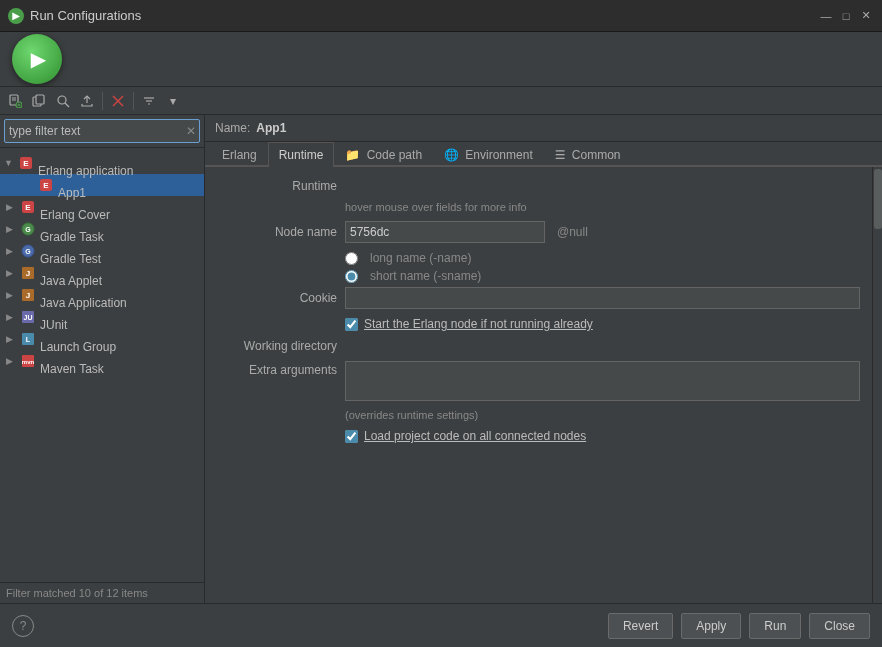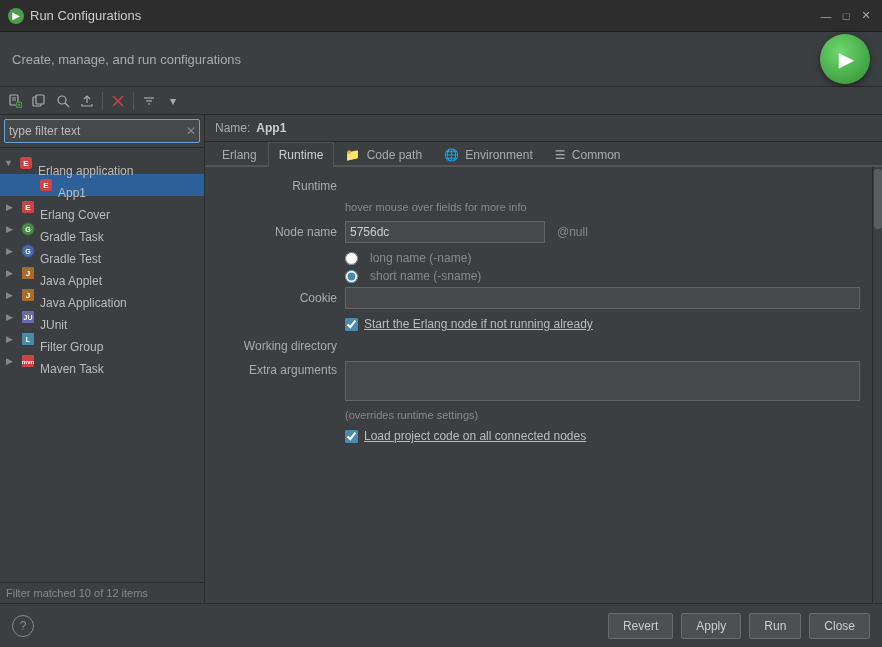--- a/index.html
+++ b/index.html
@@ -471,21 +471,20 @@
     <span class="title-bar-title">Run Configurations</span>
   </div>
   <div class="title-bar-controls">
     <button class="title-btn">—</button>
     <button class="title-btn">□</button>
     <button class="title-btn">✕</button>
   </div>
 </div>
 
 <div class="header-area">
-  <span class="header-subtitle">Create, manage, and run configurations</span>
   <div class="run-button"></div>
 </div>
 
 <div style="display:flex; flex-direction:column; height: calc(647px - 32px - 55px);">
 
   <div class="toolbar">
     <button class="toolbar-btn" title="New">
       <svg width="14" height="14" viewBox="0 0 14 14" fill="none">
         <rect x="2" y="1" width="8" height="10" rx="1" stroke="#aaa" stroke-width="1.2" fill="none"></rect>
         <line x1="4" y1="4" x2="8" y2="4" stroke="#aaa" stroke-width="1"></line>
@@ -632,21 +631,21 @@
         </div>
 
         <div class="tree-item" style="padding-left:6px;">
           <span class="tree-toggle">▶</span>
           <span class="tree-icon">
             <svg width="14" height="14" viewBox="0 0 14 14">
               <rect x="1" y="1" width="12" height="12" rx="1" fill="#4a8aaa"></rect>
               <text x="7" y="10" text-anchor="middle" fill="white" font-size="7" font-weight="bold">L</text>
             </svg>
           </span>
-          <span class="tree-label">Filter Group</span>
+          <span class="tree-label">Launch Group</span>
         </div>
 
         <div class="tree-item" style="padding-left:6px;">
           <span class="tree-toggle">▶</span>
           <span class="tree-icon">
             <svg width="14" height="14" viewBox="0 0 14 14">
               <rect x="1" y="1" width="12" height="12" rx="1" fill="#cc4444"></rect>
               <text x="7" y="10" text-anchor="middle" fill="white" font-size="6" font-weight="bold">mvn</text>
             </svg>
           </span>

